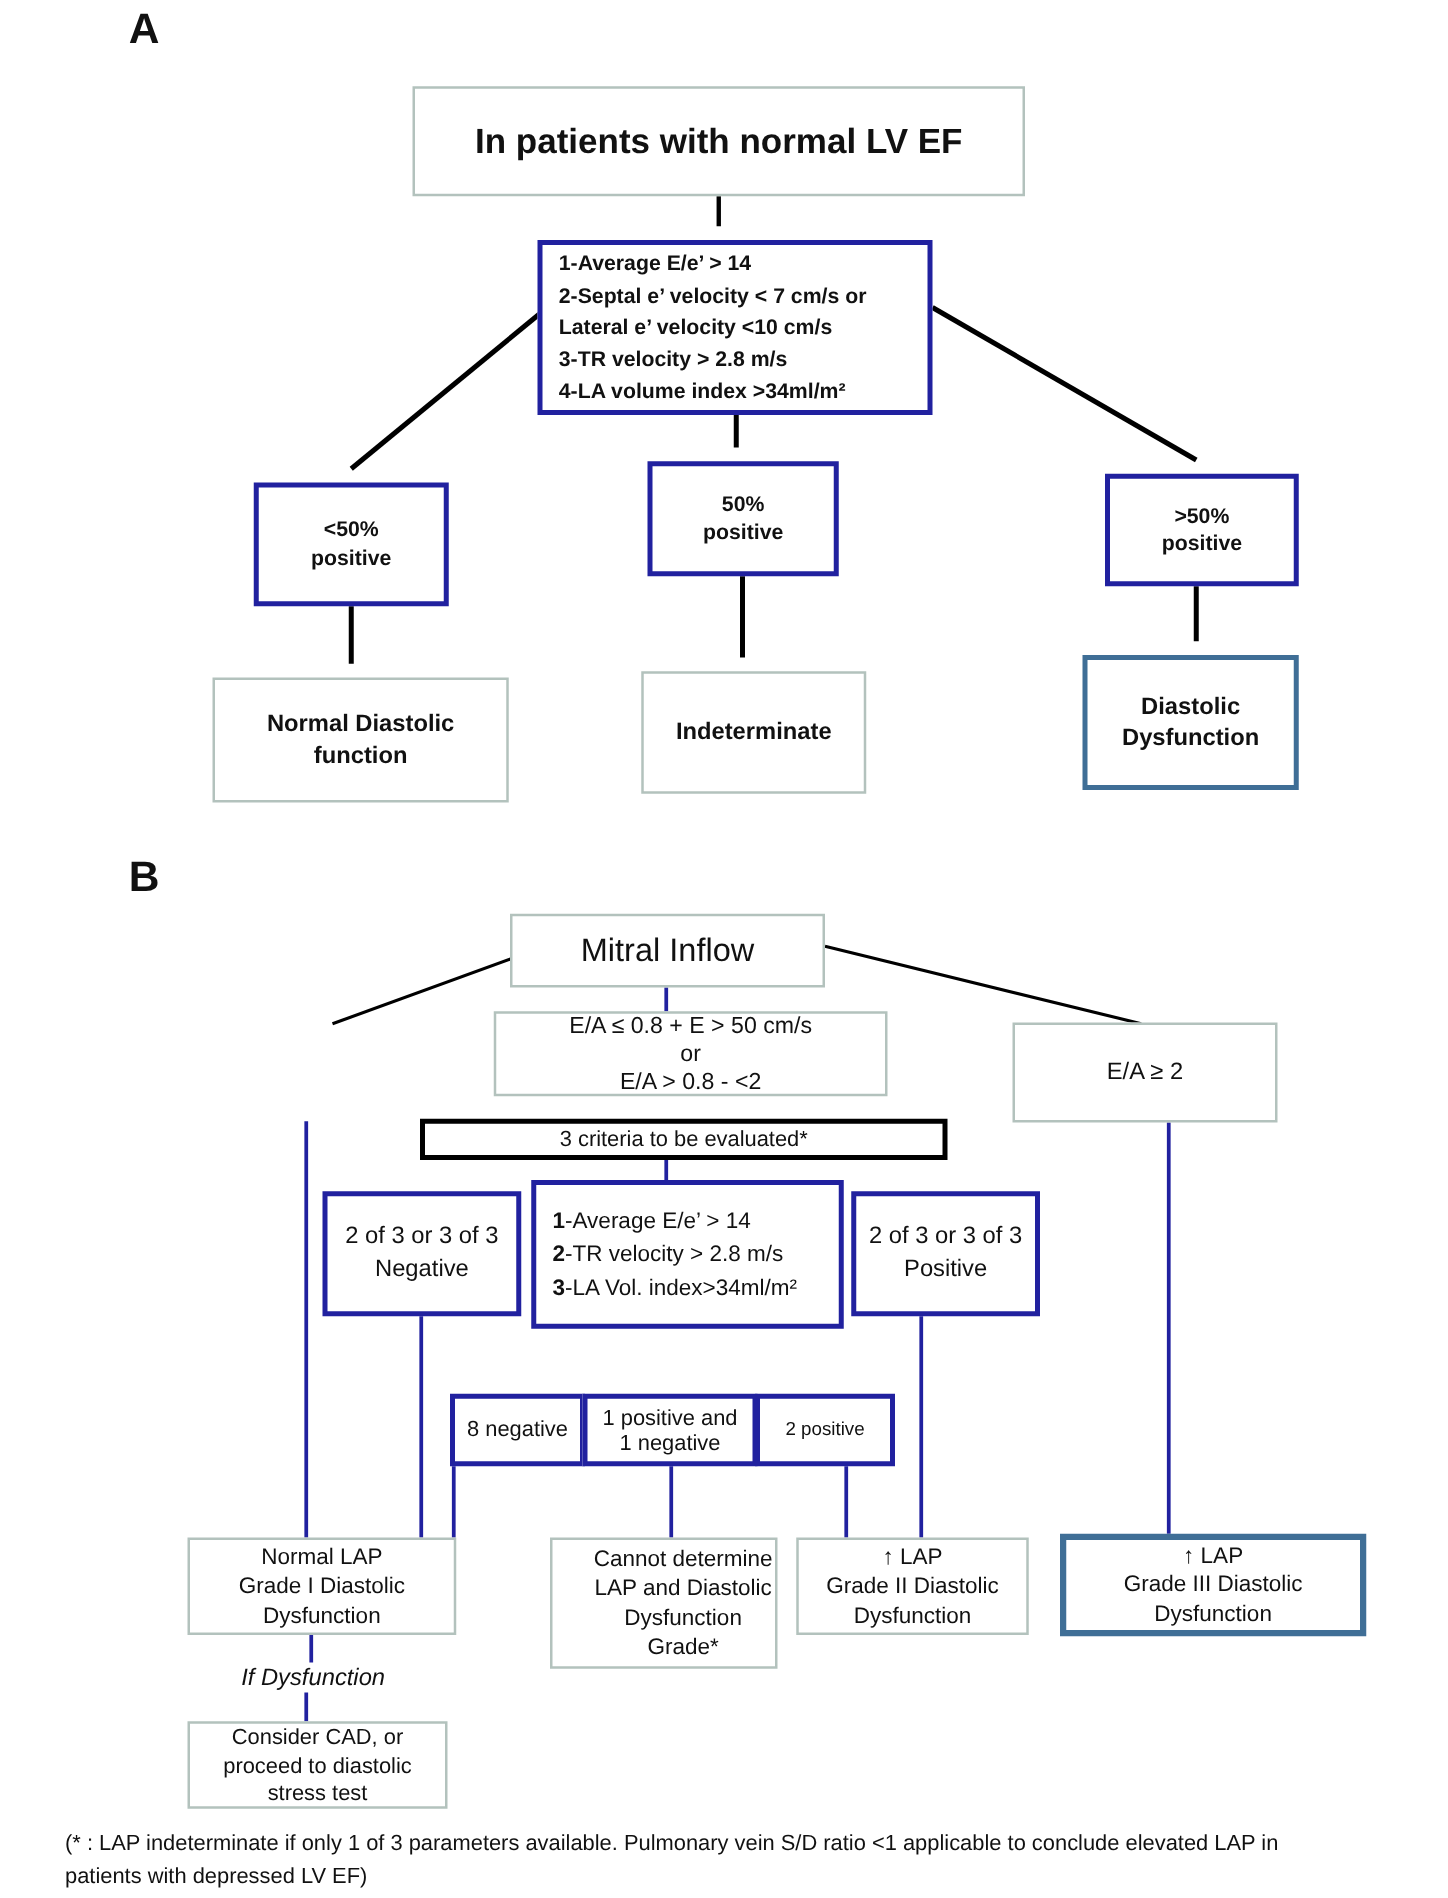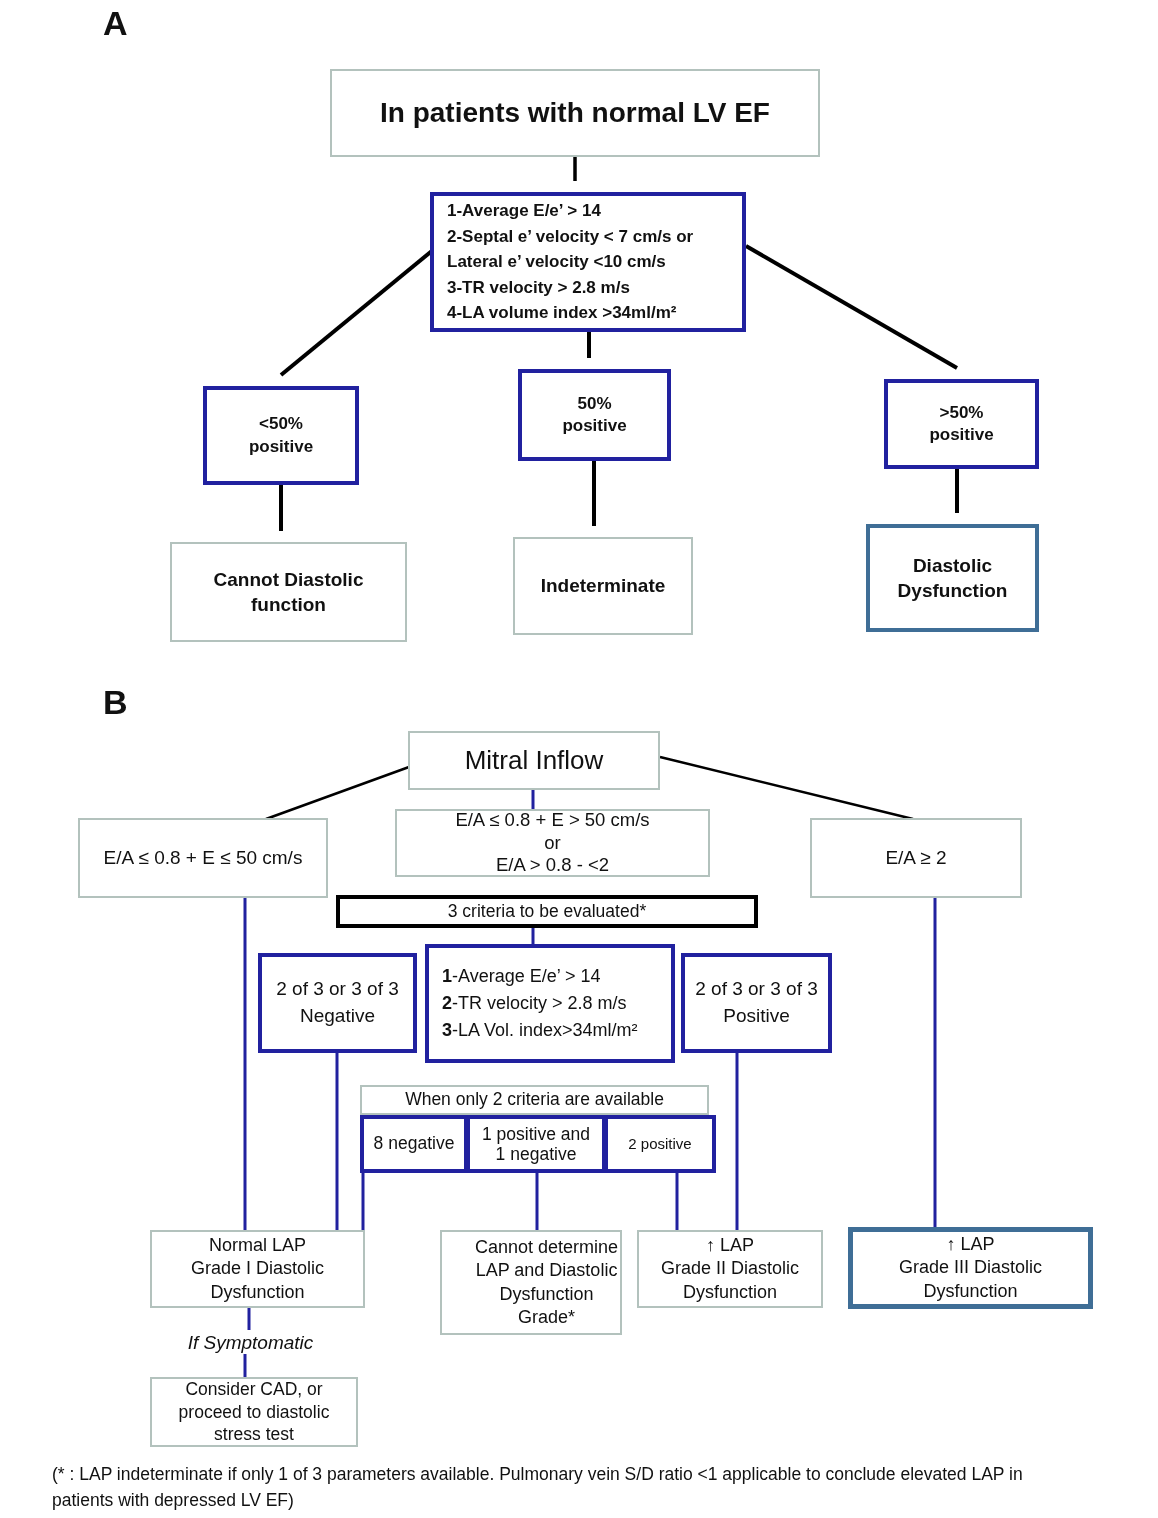--- a/index.html
+++ b/index.html
@@ -82,21 +82,21 @@
 
   <div class="box navy bold" style="left:884px;top:367px;width:155px;height:90px;font-size:17px;">
     <div>
       <div>&gt;50%</div>
       <div>positive</div>
     </div>
   </div>
 
   <div class="box gray bold" style="left:170px;top:530px;width:237px;height:100px;font-size:19px;">
     <div>
-      <div>Cannot Diastolic</div>
+      <div>Normal Diastolic</div>
       <div>function</div>
     </div>
   </div>
 
   <div class="box gray bold" style="left:513px;top:525px;width:180px;height:98px;font-size:19px;">
     <div>Indeterminate</div>
   </div>
 
   <div class="box steel bold" style="left:866px;top:512px;width:173px;height:108px;font-size:19px;">
     <div>
@@ -104,23 +104,20 @@
       <div>Dysfunction</div>
     </div>
   </div>
 
   <div class="panel-label" style="left:103px;top:683px;">B</div>
 
   <div class="box gray" style="left:408px;top:731px;width:252px;height:59px;font-size:26px;">
     <div>Mitral Inflow</div>
   </div>
 
-  <div class="box gray" style="left:78px;top:818px;width:250px;height:80px;font-size:19px;">
-    <div>E/A ≤ 0.8 + E ≤ 50 cm/s</div>
-  </div>
 
   <div class="box gray" style="left:395px;top:809px;width:315px;height:68px;font-size:18.5px;line-height:1.22;">
     <div>
       <div>E/A ≤ 0.8 + E &gt; 50 cm/s</div>
       <div>or</div>
       <div>E/A &gt; 0.8 - &lt;2</div>
     </div>
   </div>
 
   <div class="box gray" style="left:810px;top:818px;width:212px;height:80px;font-size:19px;">
@@ -146,23 +143,20 @@
     </div>
   </div>
 
   <div class="box navy" style="left:681px;top:953px;width:151px;height:100px;font-size:19px;line-height:1.4;">
     <div>
       <div>2 of 3 or 3 of 3</div>
       <div>Positive</div>
     </div>
   </div>
 
-  <div class="box gray" style="left:360px;top:1085px;width:349px;height:30px;font-size:17.5px;">
-    <div>When only 2 criteria are available</div>
-  </div>
 
   <div class="box navy" style="left:360px;top:1115px;width:108px;height:58px;font-size:17.5px;">
     <div>8 negative</div>
   </div>
 
   <div class="box navy" style="left:466px;top:1115px;width:140px;height:58px;font-size:17.5px;line-height:1.15;">
     <div>
       <div>1 positive and</div>
       <div>1 negative</div>
     </div>
@@ -199,21 +193,21 @@
 
   <div class="box steel5" style="left:848px;top:1227px;width:245px;height:82px;font-size:18px;line-height:1.3;">
     <div>
       <div>↑ LAP</div>
       <div>Grade III Diastolic</div>
       <div>Dysfunction</div>
     </div>
   </div>
 
   <div class="box italic" style="left:148px;top:1331px;width:205px;height:24px;font-size:19px;border:none;background:transparent;">
-    <div>If Symptomatic</div>
+    <div>If Dysfunction</div>
   </div>
 
   <div class="box gray" style="left:150px;top:1377px;width:208px;height:70px;font-size:17.5px;line-height:1.3;">
     <div>
       <div>Consider CAD, or</div>
       <div>proceed to diastolic</div>
       <div>stress  test</div>
     </div>
   </div>
 

